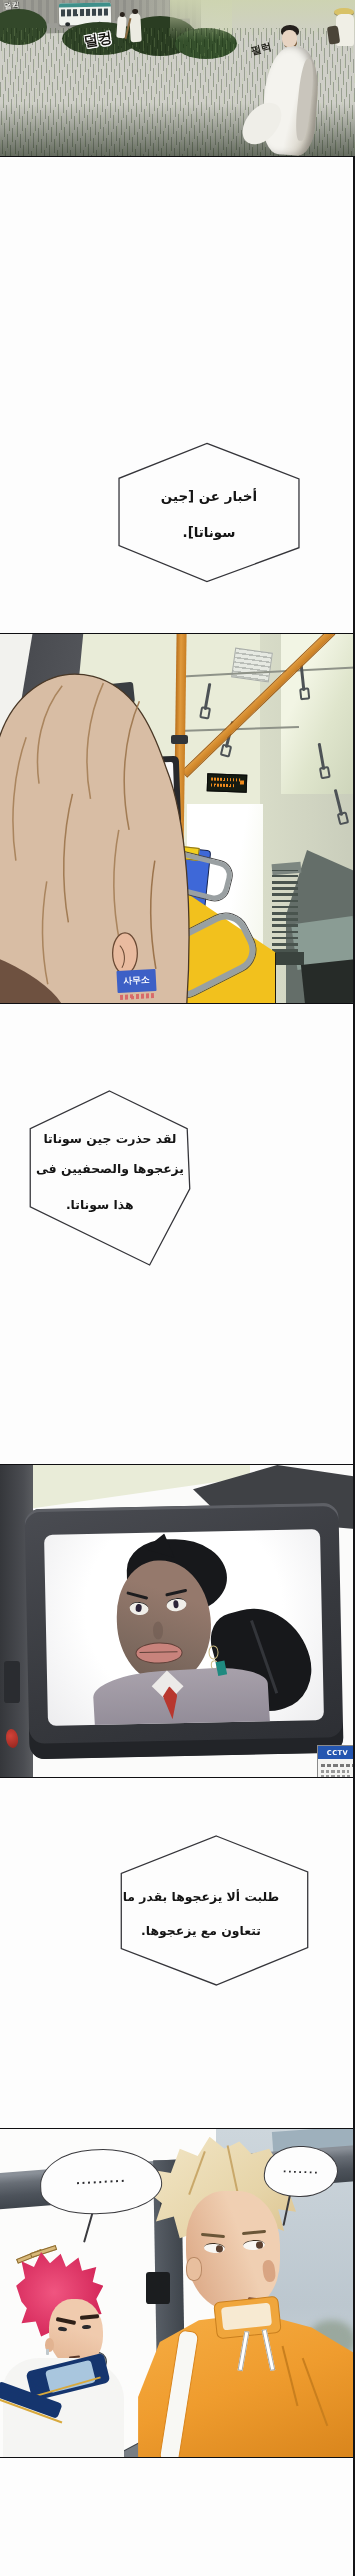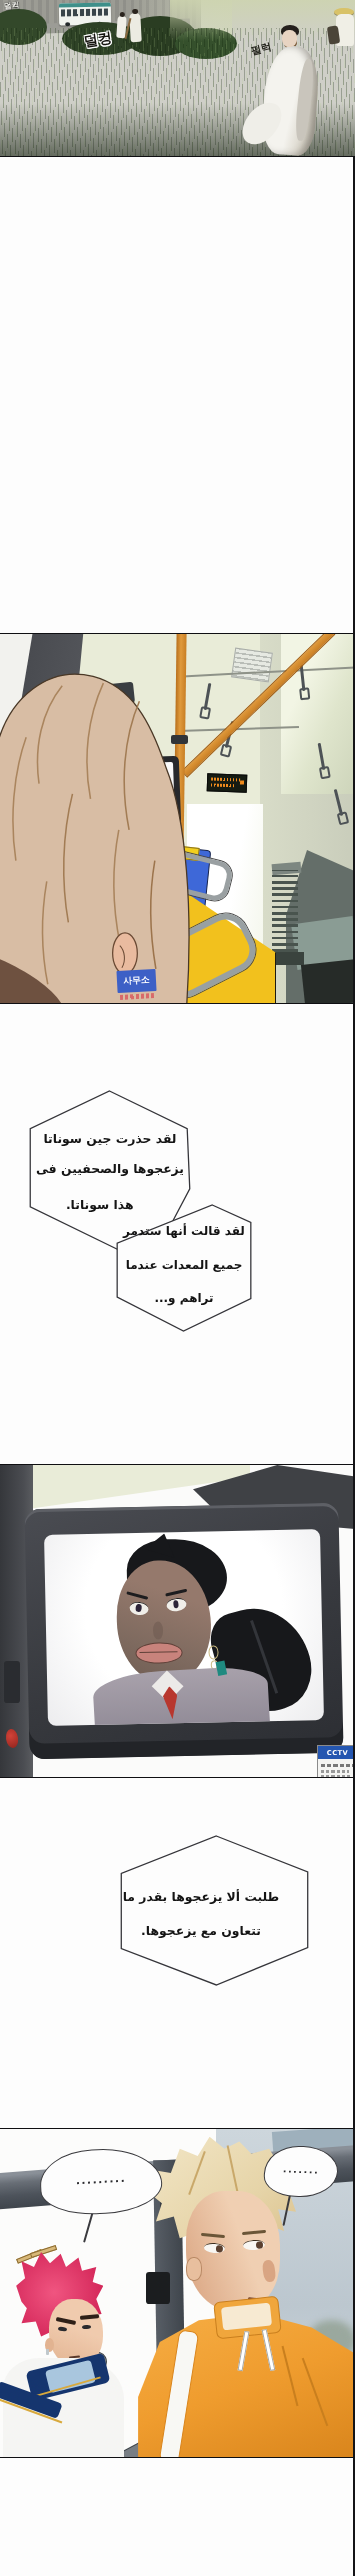--- a/index.html
+++ b/index.html
@@ -75,20 +75,27 @@
       <div class="abs" style="left:8.2px;top:13.4px;width:17.5px;height:32px;background:#f0efe6;border-radius:5.2px 5.2px 3.1px 3.1px;"></div>
       <div class="abs" style="left:0;top:25px;width:11.3px;height:17.5px;background:#4a4438;border-radius:3.1px;transform:rotate(-8deg);"></div>
     </div>
 
     <div class="sfx" style="left:4.1px;top:1px;font-size:7.7px;color:#f4f4ee;text-shadow:0 0 1.5px #222,0.5px 0.5px 0 #222;transform:rotate(-6deg);">덜컥</div>
     <div class="sfx" style="left:84px;top:31px;font-size:14px;color:#15140f;transform:rotate(-9deg);
                 text-shadow:-1px -1px 0 #fff,1px -1px 0 #fff,-1px 1px 0 #fff,1px 1px 0 #fff,0 1.5px 0 #fff,1.5px 0 0 #fff;">덜컹</div>
     <div class="sfx" style="left:251px;top:42px;font-size:10.3px;color:#16160f;transform:rotate(-14deg);opacity:.9;">펄럭</div>
   </div>
 
+  <div class="abs" style="left:118px;top:442px;width:182px;height:141px;">
+    <svg width="182" height="141" viewBox="0 0 354 273">
+      <polygon points="173,2 352,71 352,205 173,271 2,201 2,70" fill="#fdfdfd" stroke="#35353a" stroke-width="2.5"></polygon>
+    </svg>
+    <div class="bline" style="top:47px;font-size:13.4px;">أخبار عن [جين</div>
+    <div class="bline" style="top:83px;font-size:13.4px;">سوناتا].</div>
+  </div>
 
   <div class="panel" style="top:633px;height:371px;background:#e9ecd8;">
 
     <div class="abs" style="left:260px;top:0;width:95px;height:371px;background:linear-gradient(90deg,#d8dcc8,#c9cdbb);"></div>
     <div class="abs" style="left:281px;top:0;width:75px;height:160px;background:linear-gradient(115deg,#f2f5e4 30%,#dfe5cc 60%,#cdd4ba);"></div>
 
     <div class="abs" style="left:286px;top:216px;width:70px;height:155px;background:#646e69;clip-path:polygon(30% 0,100% 14%,100% 100%,0 100%,0 42%);"></div>
     <div class="abs" style="left:294px;top:286px;width:62px;height:46px;background:#8a9c94;transform:rotate(-8deg);"></div>
     <div class="abs" style="left:303px;top:328px;width:54px;height:43px;background:#262b28;transform:rotate(-6deg);"></div>
 
@@ -187,28 +194,20 @@
 
   <div class="abs" style="left:29px;top:1090px;width:162px;height:176px;">
     <svg width="162" height="176" viewBox="0 0 314 342">
       <polygon points="156,2 307,75 312,192 234,340 2,227 2,75" fill="#fdfdfd" stroke="#35353a" stroke-width="2.5"></polygon>
     </svg>
     <div class="bline" style="top:41px;font-size:12.4px;">لقد حذرت جين سوناتا</div>
     <div class="bline" style="top:71px;font-size:12.4px;">يزعجوها والصحفيين فى</div>
     <div class="bline" style="top:107px;font-size:12.4px;left:-10.3px;">هذا سوناتا.</div>
   </div>
 
-  <div class="abs" style="left:116px;top:1204px;width:136px;height:128px;">
-    <svg width="136" height="128" viewBox="0 0 264 249">
-      <polygon points="187,2 262,36 262,184 131,247 2,181 2,76" fill="#fdfdfd" stroke="#35353a" stroke-width="2.5"></polygon>
-    </svg>
-    <div class="bline" style="top:20px;font-size:12px;">لقد قالت أنها ستدمر</div>
-    <div class="bline" style="top:54px;font-size:12px;">جميع المعدات عندما</div>
-    <div class="bline" style="top:87px;font-size:12px;">تراهم و...</div>
-  </div>
 
   <div class="panel" style="top:1464px;height:314px;background:#fbfbfa;">
     <div class="abs" style="left:28px;top:0;width:222px;height:44px;background:#e9ecd8;clip-path:polygon(0 0,100% 0,100% 28%,0 100%);"></div>
     <div class="abs" style="left:193px;top:0;width:162px;height:64px;background:#3f4145;clip-path:polygon(0 38%,52% 0,100% 18%,100% 100%,18% 82%);"></div>
     <div class="abs" style="left:0;top:0;width:33px;height:314px;background:linear-gradient(90deg,#35373b,#4a4c51 70%,#5a5c60);"></div>
     <div class="abs" style="left:4.1px;top:196px;width:15.5px;height:42px;background:#2a2c30;border-radius:3.1px;"></div>
     <div class="abs" style="left:6.2px;top:264px;width:12px;height:18.5px;background:radial-gradient(circle at 40% 35%,#d24238,#8e241d);border-radius:50%;transform:rotate(-8deg);"></div>
 
     <div class="abs" style="left:27px;top:41px;width:314px;height:250px;border-radius:15.5px;transform:rotate(-1.2deg);
                 background:linear-gradient(160deg,#4a4c52,#37393e 55%,#2c2e33);

